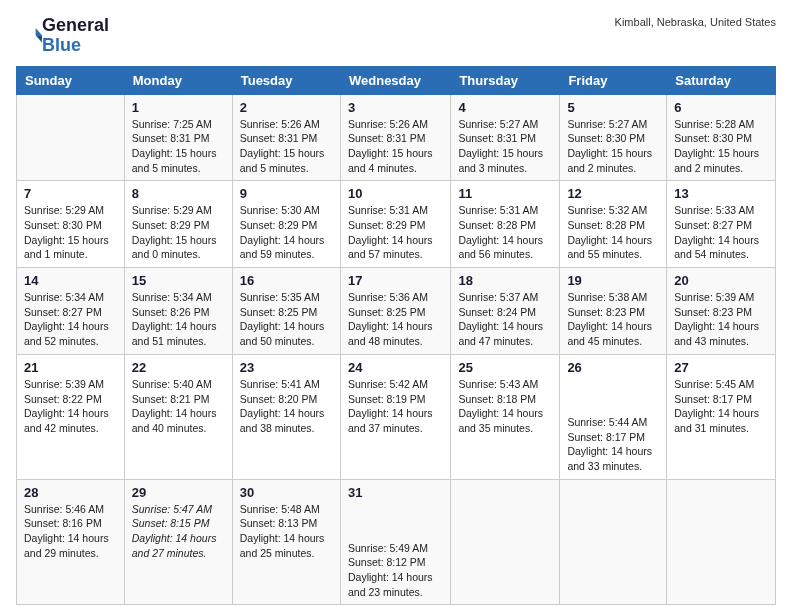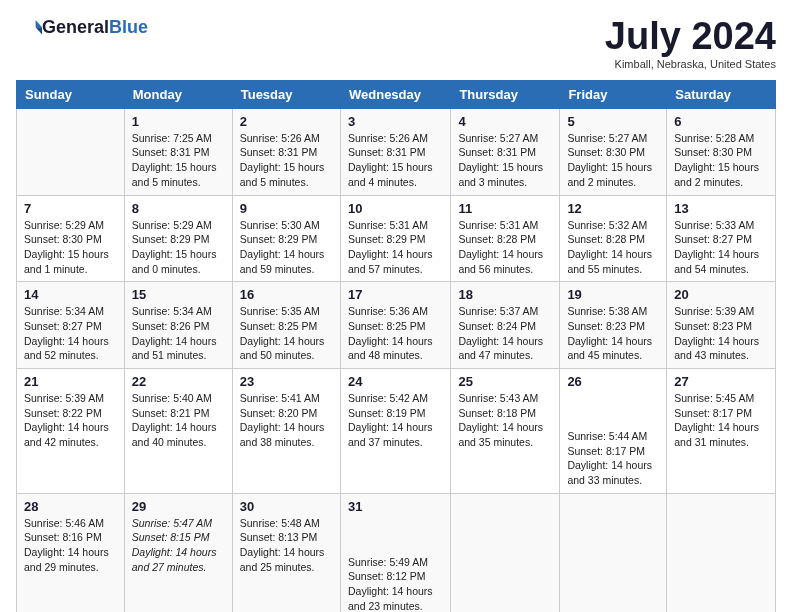--- a/index.html
+++ b/index.html
@@ -15,20 +15,21 @@
       justify-content: space-between;
       align-items: flex-start;
       margin-bottom: 10px;
     }
     .logo {
       display: flex;
       align-items: center;
     }
     .logo-text {
       display: flex;
+      flex-direction: column;
       line-height: 1.1;
     }
     .logo-general {
       font-size: 18px;
       font-weight: bold;
       color: #1a1a2e;
     }
     .logo-blue {
       font-size: 18px;
       font-weight: bold;
@@ -107,21 +108,20 @@
     <svg class="logo-icon" viewBox="0 0 30 30">
       <polygon points="22,5 30,14 22,14" fill="#2a6db5"></polygon>
       <polygon points="22,14 30,14 30,23" fill="#1a4a80"></polygon>
     </svg>
     <div class="logo-text">
       <span class="logo-general">General</span>
       <span class="logo-blue">Blue</span>
     </div>
   </div>
   <div class="title-block">
-    <div class="month-year">July 2024</div>
     <div class="location">Kimball, Nebraska, United States</div>
   </div>
 </div>
 
 <table>
   <thead>
     <tr>
       <th>Sunday</th>
       <th>Monday</th>
       <th>Tuesday</th>

